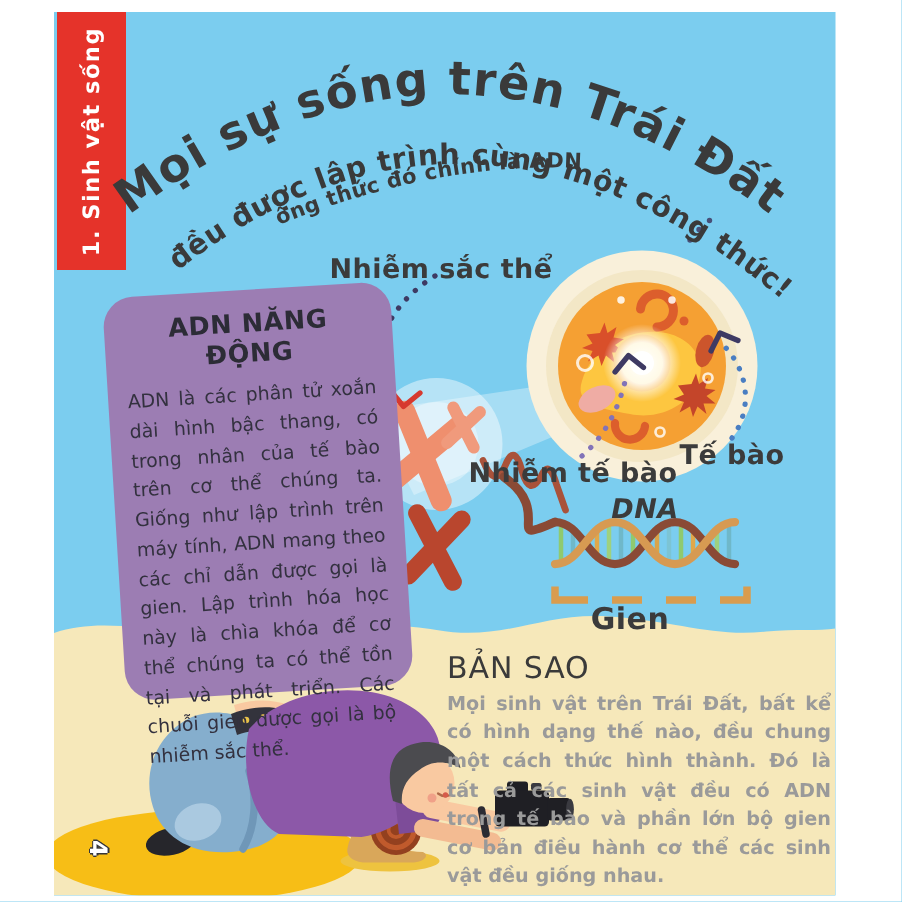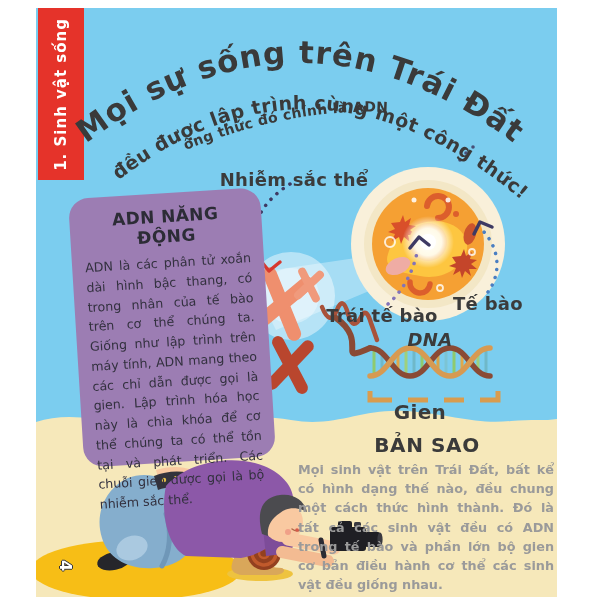--- a/index.html
+++ b/index.html
@@ -41,22 +41,22 @@
     margin:0;font-size:12.6px;line-height:1.57;color:#33313f;
     text-align:justify;
   }
   
   .lbl{
     position:absolute;transform:translateX(-50%);white-space:nowrap;
     color:#3b3b3b;font-size:18px;font-weight:600;letter-spacing:.3px;
   }
   
   .bansao-title{
-    position:absolute;left:262px;top:425px;width:258px;text-align:center;
-    font-size:20px;font-weight:700;color:#3a3a3a;letter-spacing:.6px;
+    position:absolute;left:262px;top:425px;width:258px;text-align:left;
+    font-size:20px;font-weight:400;color:#3a3a3a;letter-spacing:.6px;
   }
   .bansao-body{
     position:absolute;left:262px;top:452px;width:256px;
     font-size:12.8px;line-height:1.5;color:#9a9a9a;text-align:justify;font-weight:bold;
   }
   
   .pagenum{
     position:absolute;left:24px;top:548px;font-size:16px;font-weight:bold;
     color:#fff;transform:rotate(90deg);
     text-shadow:-1px 0 #35353a,1px 0 #35353a,0 -1px #35353a,0 1px #35353a;
@@ -232,21 +232,21 @@
     </text>
   </svg>
 
   <div class="adn-box">
     <h2>ADN NĂNG ĐỘNG</h2>
     <p>ADN là các phân tử xoắn dài hình bậc thang, có trong nhân của tế bào trên cơ thể chúng ta. Giống như lập trình trên máy tính, ADN mang theo các chỉ dẫn được gọi là gien. Lập trình hóa học này là chìa khóa để cơ thể chúng ta có thể tồn tại và phát triển. Các chuỗi gien được gọi là bộ nhiễm sắc thể.</p>
   </div>
 
   <div class="lbl" style="left:258px;top:161px;">Nhiễm sắc thể</div>
   <div class="lbl" style="left:452px;top:285px;">Tế bào</div>
-  <div class="lbl" style="left:346px;top:297px;">Trái tế bào</div>
+  <div class="lbl" style="left:346px;top:297px;">Nhiễm tế bào</div>
   <div class="lbl" style="left:394px;top:321px;font-style:italic;">DNA</div>
   <div class="lbl" style="left:384px;top:392px;font-size:20px;">Gien</div>
 
   <div class="bansao-title">BẢN SAO</div>
   <div class="bansao-body">Mọi sinh vật trên Trái Đất, bất kể có hình dạng thế nào, đều chung một cách thức hình thành. Đó là tất cả các sinh vật đều có ADN trong tế bào và phần lớn bộ gien cơ bản điều hành cơ thể các sinh vật đều giống nhau.</div>
 
   <div class="pagenum">4</div>
 
 </div>
 

